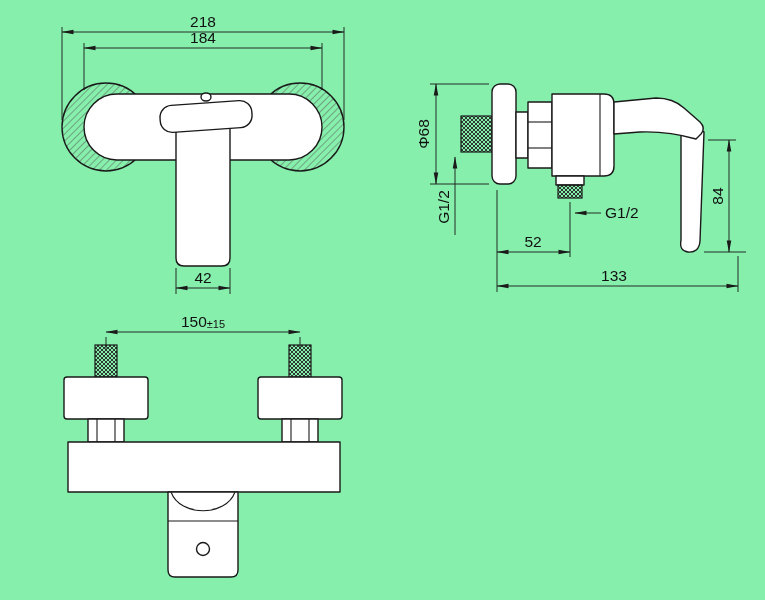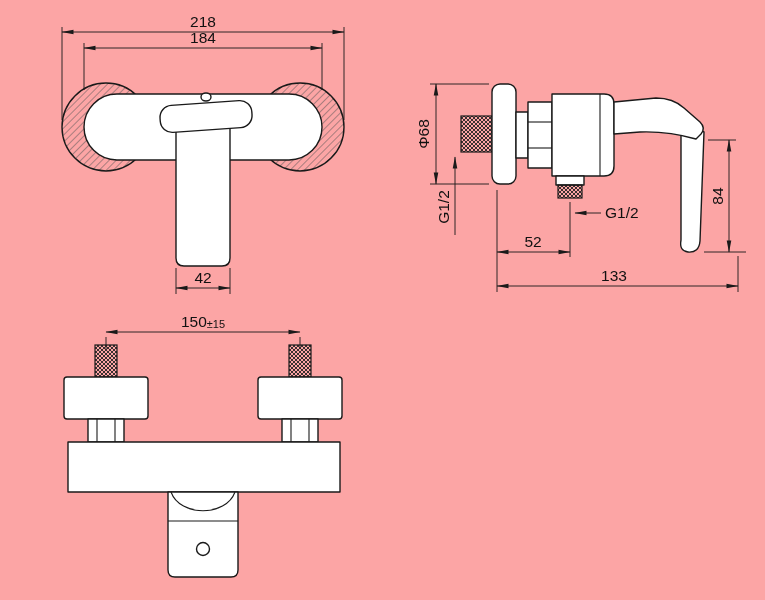--- a/index.html
+++ b/index.html
@@ -1,19 +1,19 @@
 <!DOCTYPE html>
 <html><head>
 <meta charset="utf-8">
 <style>
   html, body { margin: 0; padding: 0; background: #ffffff; }
   .page {
     width: 765px;
     height: 600px;
-    background: #fca5a5;
+    background: #86efac;
     position: relative;
     font-family: "Liberation Sans", sans-serif;
   }
   svg { display: block; }
   .part {
     fill: #ffffff;
     stroke: #1a1a1a;
     stroke-width: 1.4;
     stroke-linejoin: round;
   }

